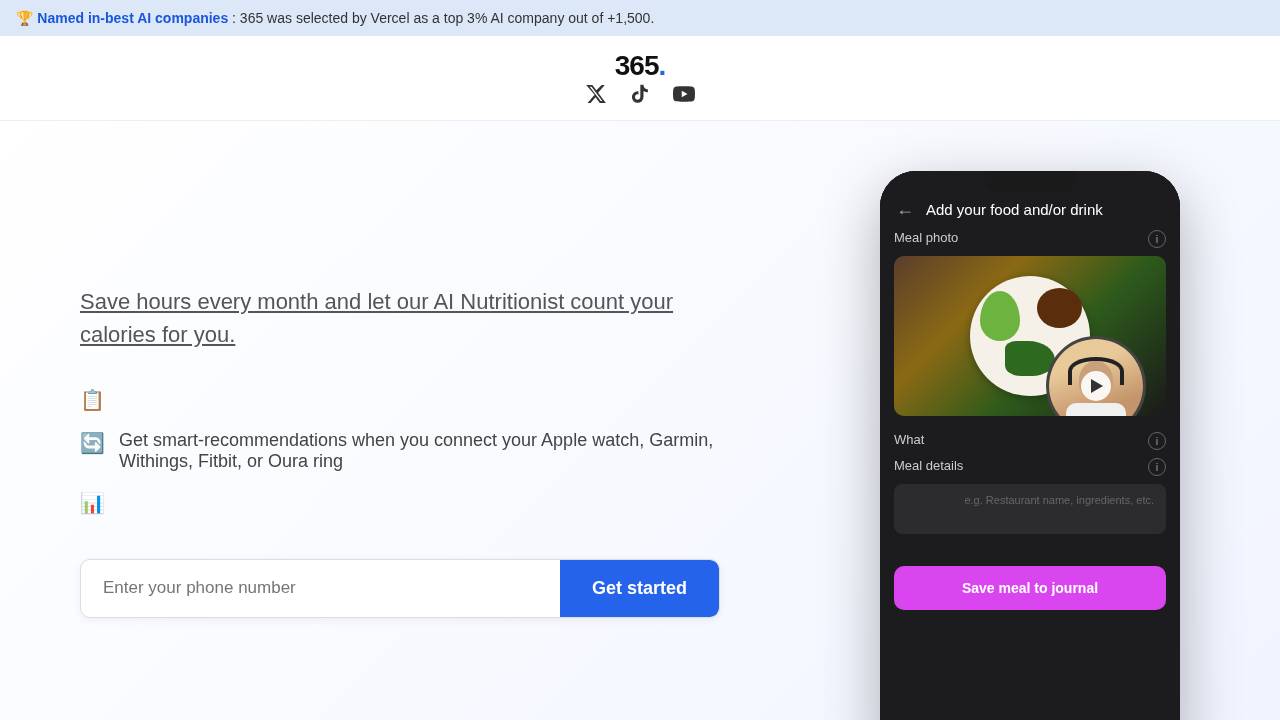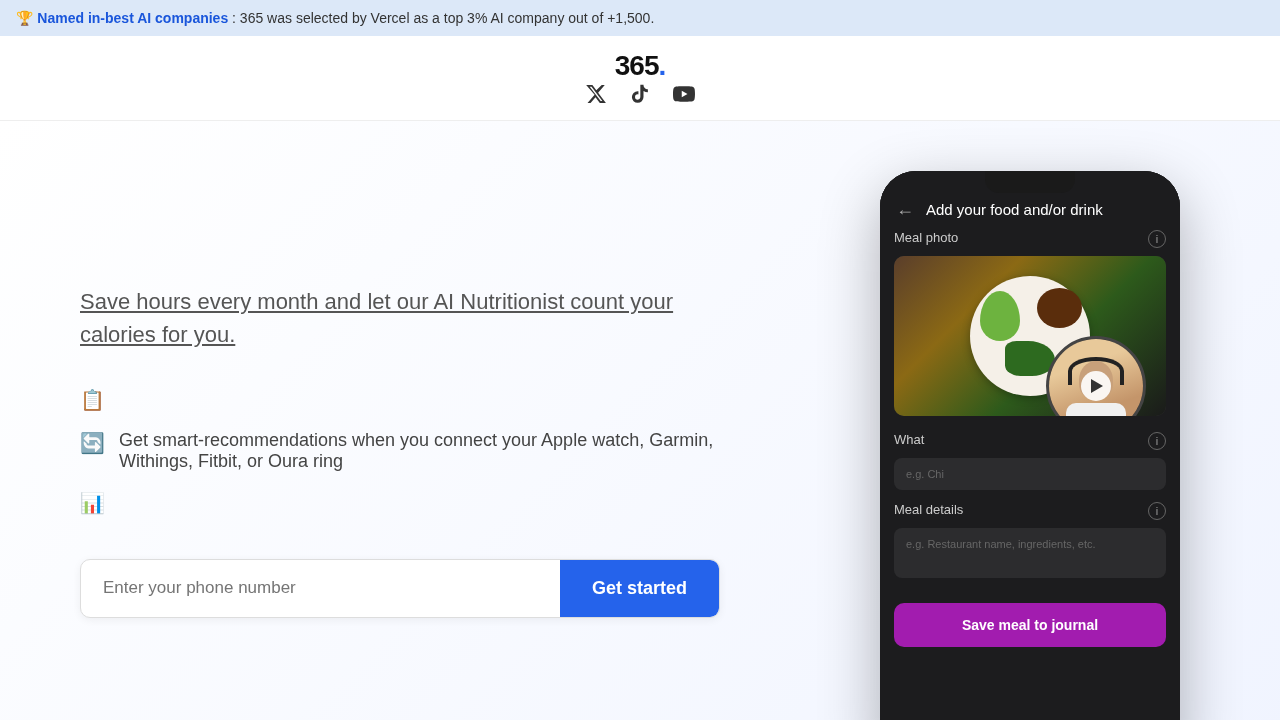--- a/index.html
+++ b/index.html
@@ -372,30 +372,30 @@
     .app-input-field {
       background: #2c2c2e;
       border-radius: 8px;
       padding: 10px 12px;
       margin-bottom: 12px;
       font-size: 11px;
       color: #666;
     }
 
     .save-meal-btn {
-      background: #a21caf;
+      background: #d946ef;
       color: #fff;
       border: none;
       width: 100%;
       padding: 14px;
       border-radius: 10px;
       font-size: 14px;
       font-weight: 600;
       cursor: pointer;
-      margin-top: 13px;
+      margin-top: 20px;
     }
   </style>
 </head>
 <body>
 
 <div class="top-banner">
   <span>🏆</span>
   <a href="#">Named in-best AI companies</a>
   <span>: 365 was selected by Vercel as a top 3% AI company out of +1,500.</span>
 </div>
@@ -491,28 +491,27 @@
               </div>
 
             </div>
           </div>
 
           
           <div class="app-section-label" style="margin-top: 16px;">
             <span>What</span>
             <div class="info-icon">i</div>
           </div>
-          <div class="app-input-field">e.g. Chi</div>
 
           
           <div class="app-section-label">
             <span>Meal details</span>
             <div class="info-icon">i</div>
           </div>
-          <div class="app-input-field" style="height: 50px;">e.g. Restaurant name, ingredients, etc.</div>
+          <div class="app-input-field" style="height: 50px; text-align: right;">e.g. Restaurant name, ingredients, etc.</div>
 
           
           <button class="save-meal-btn">Save meal to journal</button>
         </div>
       </div>
     </div>
   </aside>
 
 </main>
 

